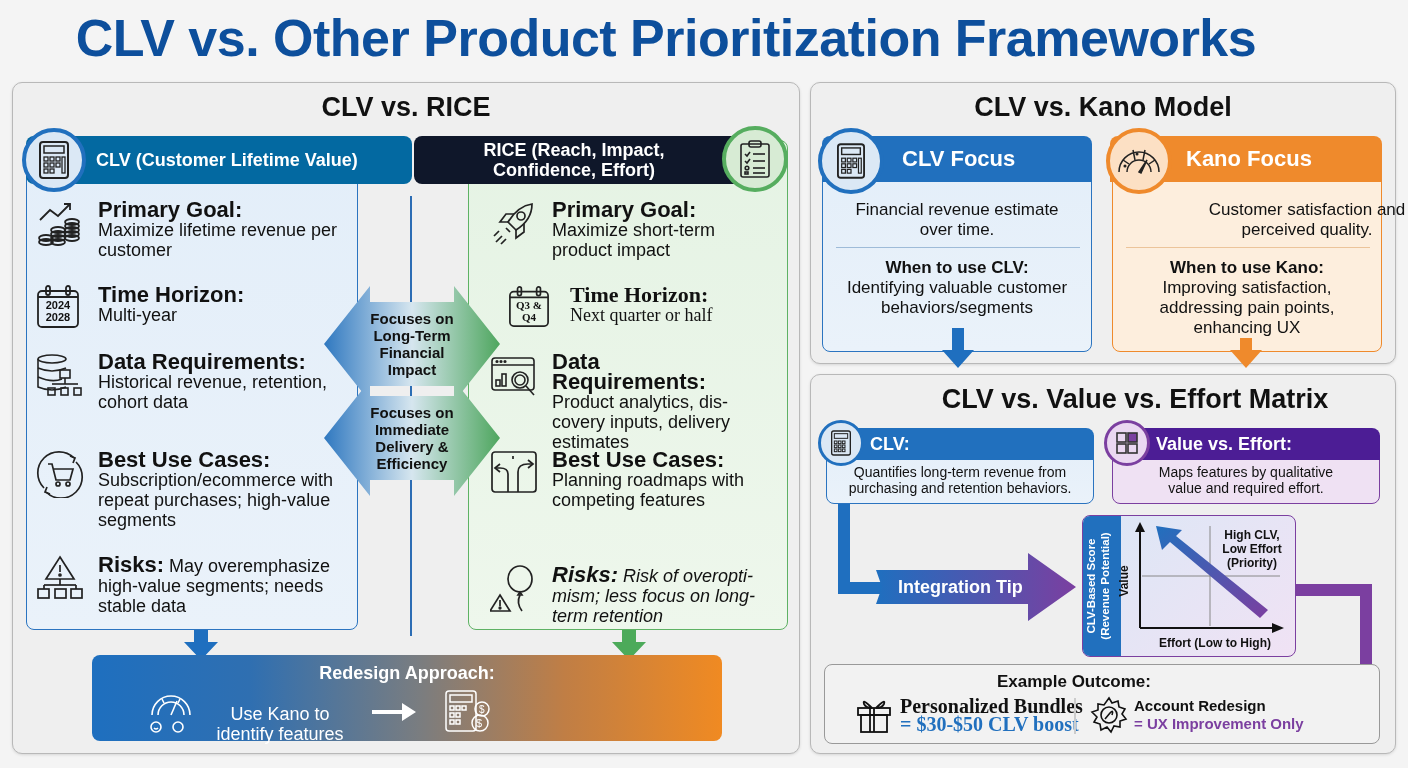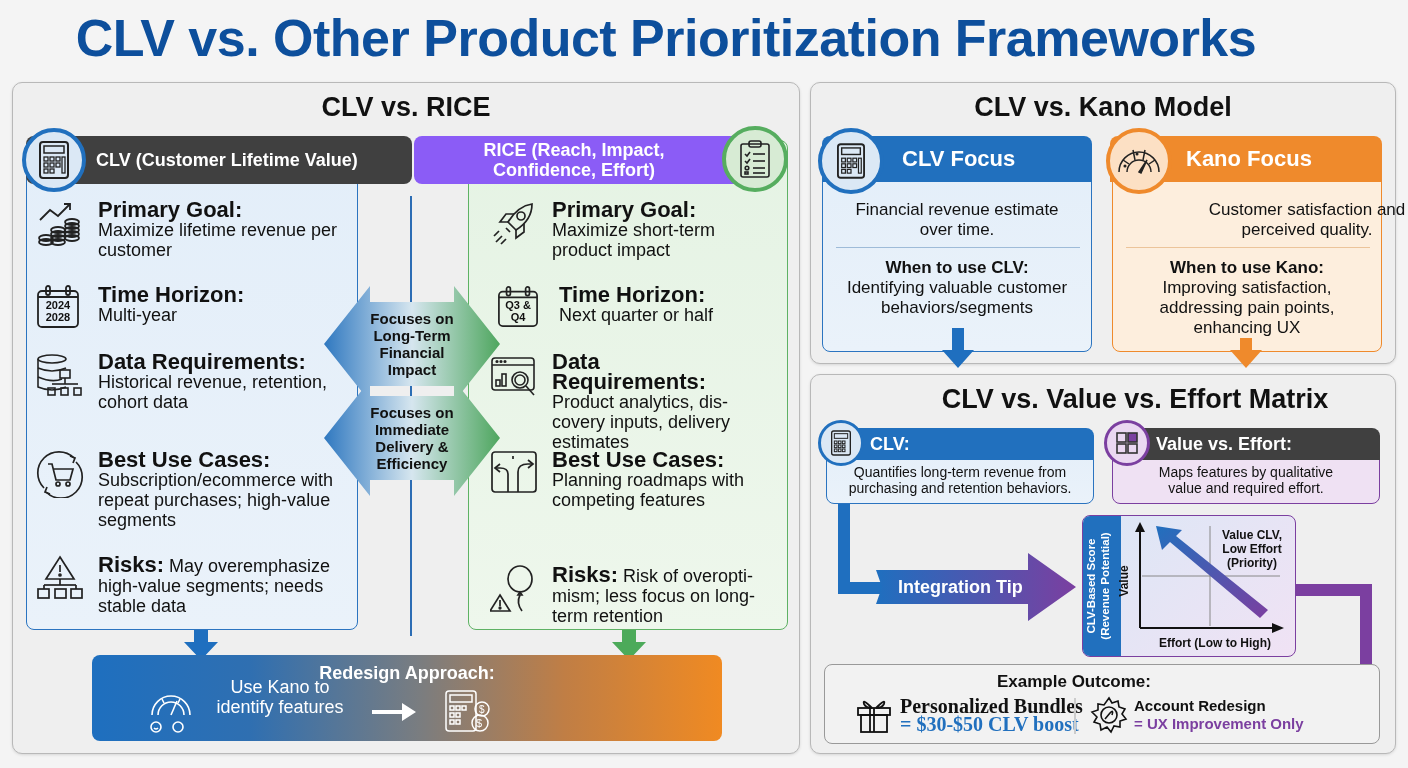--- a/index.html
+++ b/index.html
@@ -22,21 +22,21 @@
 </style>
 </head>
 <body>
 
 <div class="abs main-title">CLV vs. Other Product Prioritization Frameworks</div>
 
 <div class="abs panel" style="left:12px;top:82px;width:788px;height:672px;"></div>
 <div class="abs panel-title" style="left:12px;top:92px;width:788px;">CLV vs. RICE</div>
 
 <div class="abs card-blue" style="left:26px;top:140px;width:332px;height:490px;"></div>
-<div class="abs hdr" style="left:26px;top:136px;width:386px;height:48px;background:#404040;border-radius:8px;padding-left:70px;font-size:18px;">
+<div class="abs hdr" style="left:26px;top:136px;width:386px;height:48px;background:#0369a1;border-radius:8px;padding-left:70px;font-size:18px;">
   <span>CLV (Customer Lifetime Value)</span>
 </div>
 <div class="abs circle" style="left:22px;top:128px;width:64px;height:64px;background:#dbe8f5;border:4px solid #2170be;">
   <svg width="30" height="38" viewBox="0 0 30 38">
       <rect x="1" y="1" width="28" height="36" rx="3" fill="none" stroke="#222" stroke-width="2"></rect>
       <rect x="5" y="5" width="20" height="7" fill="none" stroke="#222" stroke-width="1.5"></rect>
       <g fill="none" stroke="#222" stroke-width="1.3">
         <rect x="5" y="16" width="4" height="4"></rect>
         <rect x="11" y="16" width="4" height="4"></rect>
         <rect x="17" y="16" width="4" height="4"></rect>
@@ -129,21 +129,21 @@
         <line x1="40" y1="30" x2="40" y2="34"></line>
         <rect x="2" y="34" width="11" height="9"></rect>
         <rect x="19" y="34" width="11" height="9"></rect>
         <rect x="35" y="34" width="11" height="9"></rect>
       </svg>
     </div>
   <div class="txt" style="width:260px;"><b class="inl">Risks:</b> <span>May overemphasize high-value segments; needs stable data</span></div>
 </div>
 
 <div class="abs card-green" style="left:468px;top:140px;width:320px;height:490px;"></div>
-<div class="abs hdr" style="left:414px;top:136px;width:360px;height:48px;background:#8b5cf6;border-radius:8px;justify-content:center;flex-direction:column;font-size:18px;line-height:20px;padding-right:40px;">
+<div class="abs hdr" style="left:414px;top:136px;width:360px;height:48px;background:#0f172a;border-radius:8px;justify-content:center;flex-direction:column;font-size:18px;line-height:20px;padding-right:40px;">
   <span>RICE (Reach, Impact,</span>
   <span>Confidence, Effort)</span>
 </div>
 <div class="abs circle" style="left:722px;top:126px;width:66px;height:66px;background:#d7ebd4;border:4px solid #56ad5f;">
   <svg width="30" height="38" viewBox="0 0 30 38" fill="none" stroke="#222" stroke-width="1.6">
       <rect x="1" y="4" width="28" height="33" rx="2"></rect>
       <rect x="9" y="1" width="12" height="6" rx="2"></rect>
       <path d="M5 14 L7 16 L10 12"></path>
       <line x1="13" y1="14" x2="25" y2="14"></line>
       <path d="M5 21 L7 23 L10 19"></path>
@@ -163,21 +163,21 @@
         <path d="M18 22 L10 22 L16 14 L24 14"></path>
         <path d="M26 30 L26 38 L34 32 L34 24"></path>
         <path d="M16 28 L20 32"></path>
         <line x1="6" y1="42" x2="12" y2="36"></line>
         <line x1="4" y1="36" x2="9" y2="31"></line>
         <line x1="11" y1="44" x2="16" y2="39"></line>
       </svg>
     </div>
   <div class="txt" style="width:200px;"><b>Primary Goal:</b><span>Maximize short-term product impact</span></div>
 </div>
-<div class="row" style="left:497px;top:285px;">
+<div class="row" style="left:508px;top:285px;font-family:Liberation Serif, serif;">
   <div class="ico" style="position:relative;">
       <svg width="42" height="44" viewBox="0 0 44 44" fill="none" stroke="#222" stroke-width="1.8">
         <rect x="2" y="6" width="40" height="36" rx="4"></rect>
         <line x1="2" y1="12" x2="42" y2="12"></line>
         <rect x="10" y="1" width="4" height="9" rx="2"></rect>
         <rect x="30" y="1" width="4" height="9" rx="2"></rect>
       </svg>
     <div style="position:absolute;left:0;top:14px;width:42px;text-align:center;font-size:11px;font-weight:bold;line-height:12px;">
         <div>Q3 &amp;</div>
         <div>Q4</div>
@@ -219,21 +219,21 @@
   <div class="ico">
       <svg width="48" height="48" viewBox="0 0 48 48" fill="none" stroke="#222" stroke-width="1.7">
         <ellipse cx="30" cy="14" rx="12" ry="13"></ellipse>
         <path d="M30 27 L28 30 L32 30 Z"></path>
         <path d="M30 30 Q26 38 32 46"></path>
         <path d="M10 30 L20 46 H0 Z"></path>
         <line x1="10" y1="35" x2="10" y2="41"></line>
         <circle cx="10" cy="43" r=".8"></circle>
       </svg>
     </div>
-  <div class="txt" style="width:205px;"><b class="inl">Risks:</b> <span>Risk of overopti-mism; less focus on long-term retention</span></div>
+  <div class="txt" style="width:205px;font-style:italic;"><b class="inl">Risks:</b> <span>Risk of overopti-mism; less focus on long-term retention</span></div>
 </div>
 
 <svg class="abs" style="left:324px;top:286px;" width="176" height="116" viewBox="0 0 176 116">
   <defs>
       <linearGradient id="gArr" x1="0" x2="1" y1="0" y2="0">
         <stop offset="0" stop-color="#2f78c0"></stop>
         <stop offset=".5" stop-color="#d6e6ef"></stop>
         <stop offset="1" stop-color="#4ea65e"></stop>
       </linearGradient>
     </defs>
@@ -274,21 +274,21 @@
   <svg class="abs" style="left:56px;top:34px;" width="46" height="46" viewBox="0 0 46 46" fill="none" stroke="#fff" stroke-width="1.6">
       <path d="M4 26 A19 19 0 0 1 42 26"></path>
       <path d="M10 26 A13 13 0 0 1 36 26"></path>
       <line x1="23" y1="26" x2="29" y2="12"></line>
       <line x1="14" y1="10" x2="16" y2="14"></line>
       <line x1="32" y1="10" x2="30" y2="14"></line>
       <circle cx="8" cy="38" r="5"></circle>
       <circle cx="30" cy="38" r="5"></circle>
       <path d="M6 39 Q8 41 10 39"></path>
     </svg>
-  <div class="center" style="position:absolute;left:118px;top:22px;width:140px;font-size:18px;line-height:20px;">
+  <div class="center" style="position:absolute;left:118px;top:49px;width:140px;font-size:18px;line-height:20px;">
     <div>Use Kano to</div>
     <div>identify features</div>
   </div>
   <svg class="abs" style="left:280px;top:46px;" width="44" height="22" viewBox="0 0 44 22">
       <path d="M0 9 H30 V2 L44 11 L30 20 V13 H0 Z" fill="#fff"></path>
     </svg>
   <svg class="abs" style="left:352px;top:34px;" width="48" height="46" viewBox="0 0 48 46" fill="none" stroke="#fff" stroke-width="1.5">
       <rect x="2" y="2" width="30" height="40" rx="3"></rect>
       <rect x="6" y="6" width="22" height="7"></rect>
       <g>
@@ -400,21 +400,21 @@
         <rect x="17" y="28" width="4" height="4"></rect>
       </g>
     </svg>
 </div>
 <div class="abs center" style="left:826px;top:464px;width:268px;font-size:14px;line-height:16px;">
   <div>Quantifies long-term revenue from</div>
   <div>purchasing and retention behaviors.</div>
 </div>
 
 <div class="abs" style="left:1112px;top:430px;width:268px;height:74px;background:#efe1f3;border:1.5px solid #7b3fa0;border-radius:8px;"></div>
-<div class="abs hdr" style="left:1112px;top:428px;width:268px;height:32px;background:#404040;padding-left:44px;font-size:18px;">
+<div class="abs hdr" style="left:1112px;top:428px;width:268px;height:32px;background:#4c1d95;padding-left:44px;font-size:18px;">
   <span>Value vs. Effort:</span>
 </div>
 <div class="abs circle" style="left:1104px;top:420px;width:46px;height:46px;background:#ead7f1;border:3px solid #7b3fa0;">
   <svg width="22" height="22" viewBox="0 0 22 22" fill="none" stroke="#333" stroke-width="1.6">
       <rect x="1" y="1" width="9" height="9"></rect>
       <rect x="12" y="1" width="9" height="9" fill="#7b3fa0"></rect>
       <rect x="1" y="12" width="9" height="9"></rect>
       <rect x="12" y="12" width="9" height="9"></rect>
     </svg>
 </div>
@@ -454,21 +454,21 @@
       <linearGradient id="gDiag" x1="1" y1="1" x2="0" y2="0">
         <stop offset="0" stop-color="#7b3fa0"></stop>
         <stop offset="1" stop-color="#2170be"></stop>
       </linearGradient>
     </defs>
   <path d="M140 100 L148 92 L56 18 L62 12 L36 8 L42 32 L50 24 Z" fill="url(#gDiag)"></path>
 </svg>
 <div class="abs" style="left:1108px;top:574px;font-size:12px;font-weight:bold;transform:rotate(-90deg);">Value</div>
 <div class="abs center" style="left:1140px;top:636px;width:150px;font-size:12px;font-weight:bold;">Effort (Low to High)</div>
 <div class="abs center" style="left:1212px;top:528px;width:80px;font-size:12px;font-weight:bold;line-height:14px;">
-  <div>Value CLV,</div>
+  <div>High CLV,</div>
   <div>Low Effort</div>
   <div>(Priority)</div>
 </div>
 
 <div class="abs" style="left:1296px;top:584px;width:76px;height:12px;background:#7b3fa0;"></div>
 <div class="abs" style="left:1360px;top:584px;width:12px;height:132px;background:#7b3fa0;"></div>
 <svg class="abs" style="left:1314px;top:692px;" width="58" height="44" viewBox="0 0 58 44">
     <path d="M58 16 H24 V0 L0 22 L24 44 V28 H58 Z" fill="#7b3fa0"></path>
   </svg>
 

